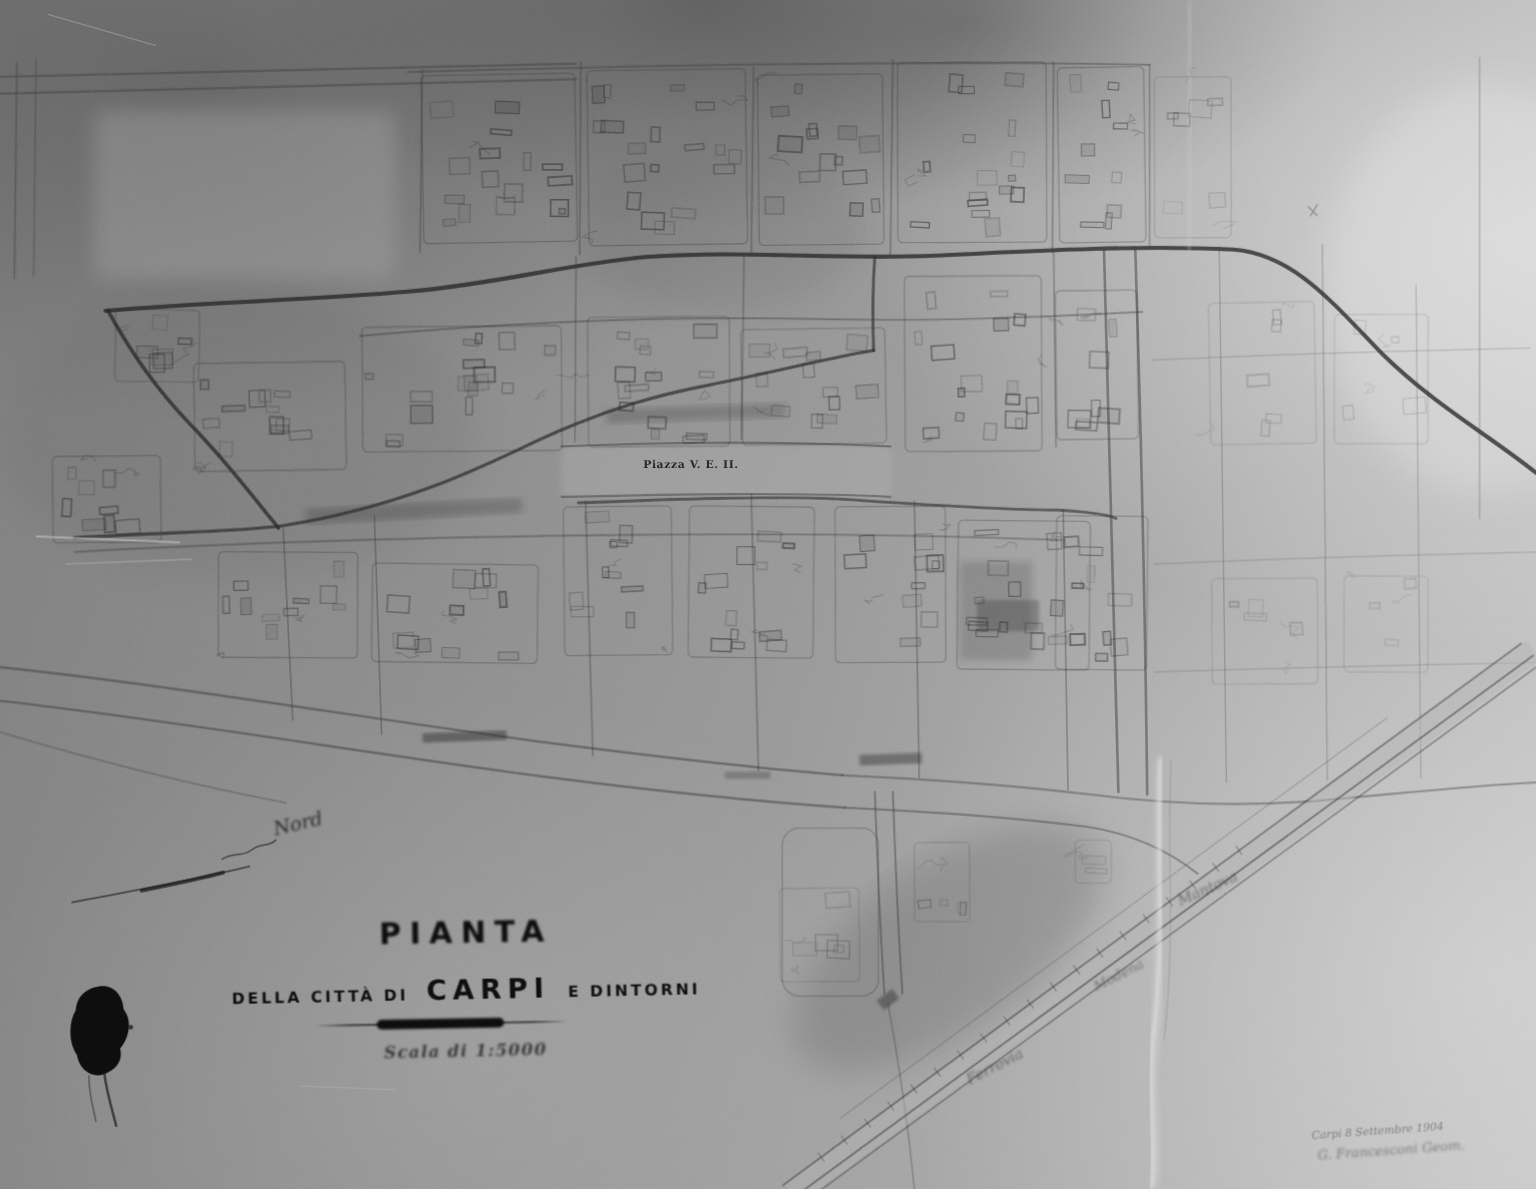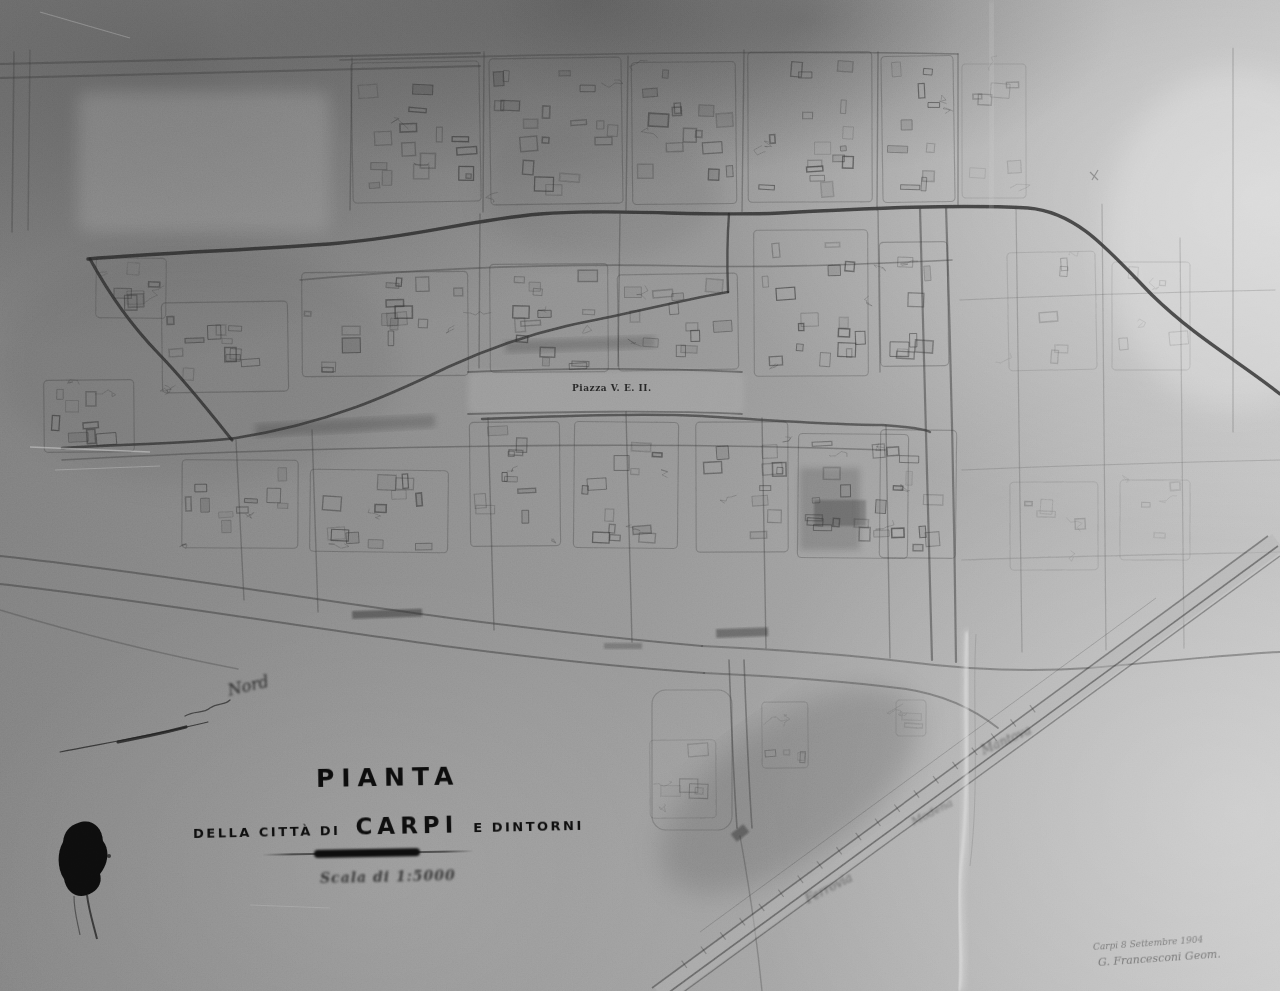--- a/index.html
+++ b/index.html
@@ -30,21 +30,21 @@
   .sub-lg{font-size:23px;letter-spacing:5px;}
   .title-rule{position:absolute;left:262px;top:849px;width:212px;height:10px;
     transform:rotate(-1deg);mix-blend-mode:multiply;}
   .title-rule .thin{position:absolute;left:0;top:3px;width:100%;height:2px;
     background:linear-gradient(90deg,rgba(20,20,20,0),rgba(25,25,25,.55) 14%,rgba(25,25,25,.55) 86%,rgba(20,20,20,0));
     filter:blur(.4px);}
   .title-rule .thick{position:absolute;left:52px;top:0;width:106px;height:8px;
     background:#161616;border-radius:4px;filter:blur(1px);}
   .title-scale{left:320px;top:870px;font-size:14px;font-weight:700;letter-spacing:1px;
     filter:blur(1.1px);opacity:.72;transform:rotate(-1.2deg);}
-  .piazza{left:572px;top:383px;font-size:9px;font-weight:700;letter-spacing:.5px;
+  .piazza{left:536px;top:383px;font-size:9px;font-weight:700;letter-spacing:.5px;
     filter:blur(.5px);opacity:.85;}
   .hand{filter:blur(.8px);}
   .nord{left:228px;top:681px;font-size:16px;opacity:.82;transform:rotate(-13deg);}
   .ferrovia{left:806px;top:893px;font-size:12px;opacity:.5;transform:rotate(-27deg);filter:blur(.9px);}
   .modena{left:912px;top:816px;font-size:11px;opacity:.45;transform:rotate(-27deg);filter:blur(1px);}
   .mantova{left:982px;top:744px;font-size:12px;opacity:.5;transform:rotate(-24deg);filter:blur(.9px);}
   .dateline{left:1093px;top:942px;font-size:9px;opacity:.42;transform:rotate(-4deg);filter:blur(.6px);}
   .sigline{left:1098px;top:956px;font-size:11px;opacity:.45;transform:rotate(-4deg);filter:blur(.7px);}
 </style>
 </head>

